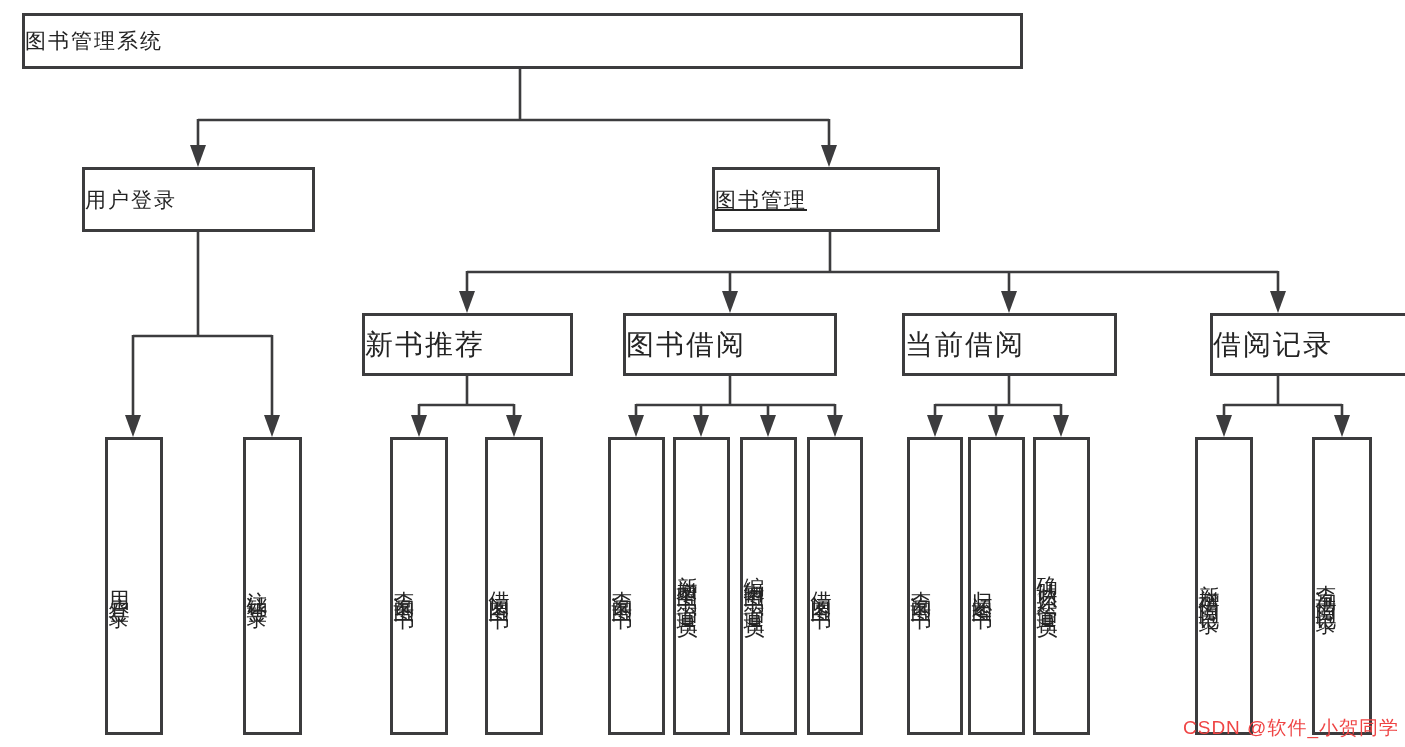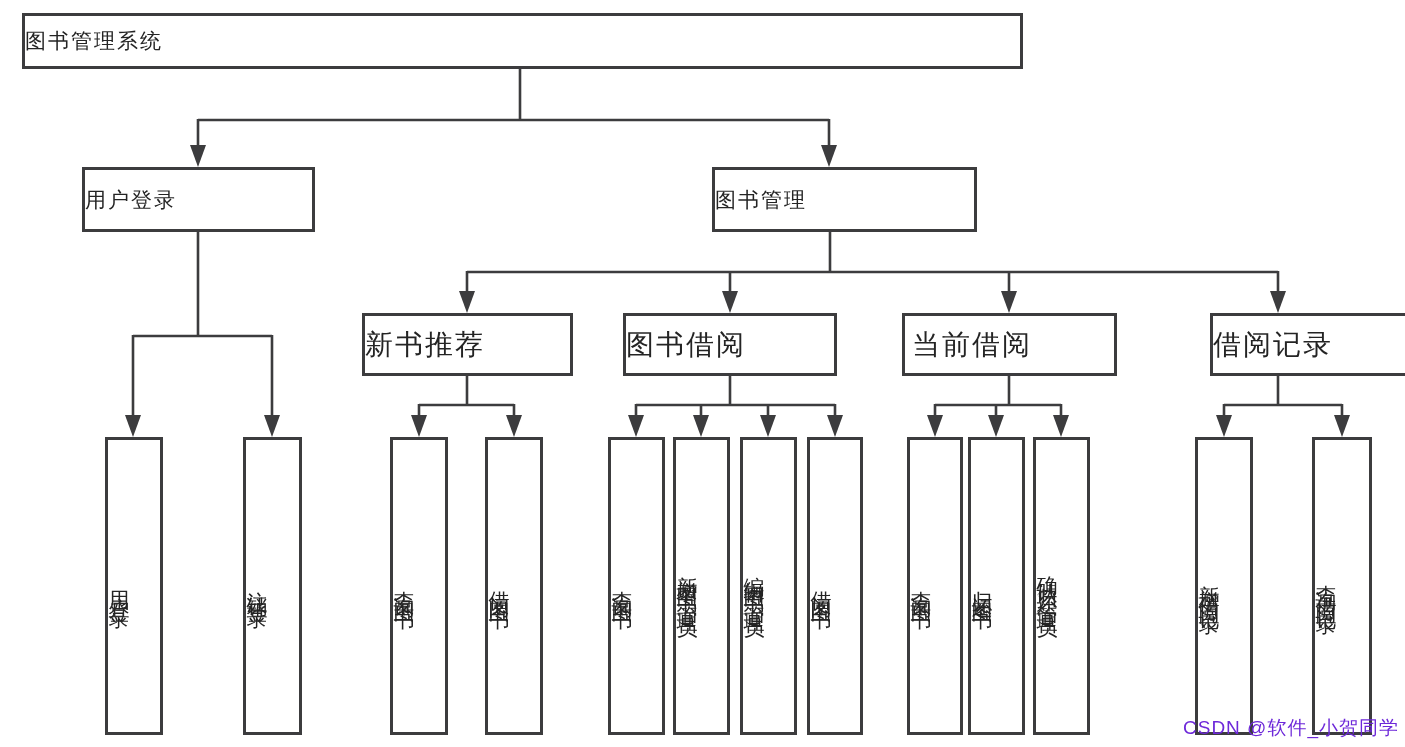--- a/index.html
+++ b/index.html
@@ -18,21 +18,21 @@
   .lvl1{left:22px;top:13px;width:1001px;height:56px;}
   .lvl2{top:167px;height:65px;}
   .lvl3{top:313px;height:63px;font-size:28px;}
   .leaf{top:437px;height:298px;width:58px;letter-spacing:0;}
   .v{
     writing-mode:vertical-rl;text-orientation:mixed;
     font-size:21px;line-height:1.1;letter-spacing:6px;color:#242424;
   }
   .wm{
     position:absolute;left:1183px;top:715px;z-index:6;
-    font-size:19px;color:#6d28d9;letter-spacing:1px;white-space:nowrap;
+    font-size:19px;color:#ef4444;letter-spacing:1px;white-space:nowrap;
   }
 </style>
 </head>
 <body>
 
 <div class="stage">
 
   <svg class="connectors" width="1405" height="747" viewBox="0 0 1405 747" aria-hidden="true">
     <path class="ln" d="
       M520 69V120 M198 120H829 M198 119V147 M829 119V147
@@ -65,31 +65,31 @@
     </g>
   </svg>
 
   <div class="box lvl1">
     <span>图书管理系统</span>
   </div>
 
   <div class="box lvl2" style="left:82px;width:233px;">
     <span>用户登录</span>
   </div>
-  <div class="box lvl2" style="left:712px;width:265px;">
+  <div class="box lvl2" style="left:712px;width:228px;text-decoration:underline;">
     <span>图书管理</span>
   </div>
 
   <div class="box lvl3" style="left:362px;width:211px;">
     <span>新书推荐</span>
   </div>
   <div class="box lvl3" style="left:623px;width:214px;">
     <span>图书借阅</span>
   </div>
-  <div class="box lvl3" style="left:902px;width:215px;padding-left:7px;">
+  <div class="box lvl3" style="left:902px;width:215px;">
     <span>当前借阅</span>
   </div>
   <div class="box lvl3" style="left:1210px;width:239px;">
     <span>借阅记录</span>
   </div>
 
   <div class="box leaf" style="left:105px;">
     <span class="v">用户登录</span>
   </div>
   <div class="box leaf" style="left:243px;width:59px;">

